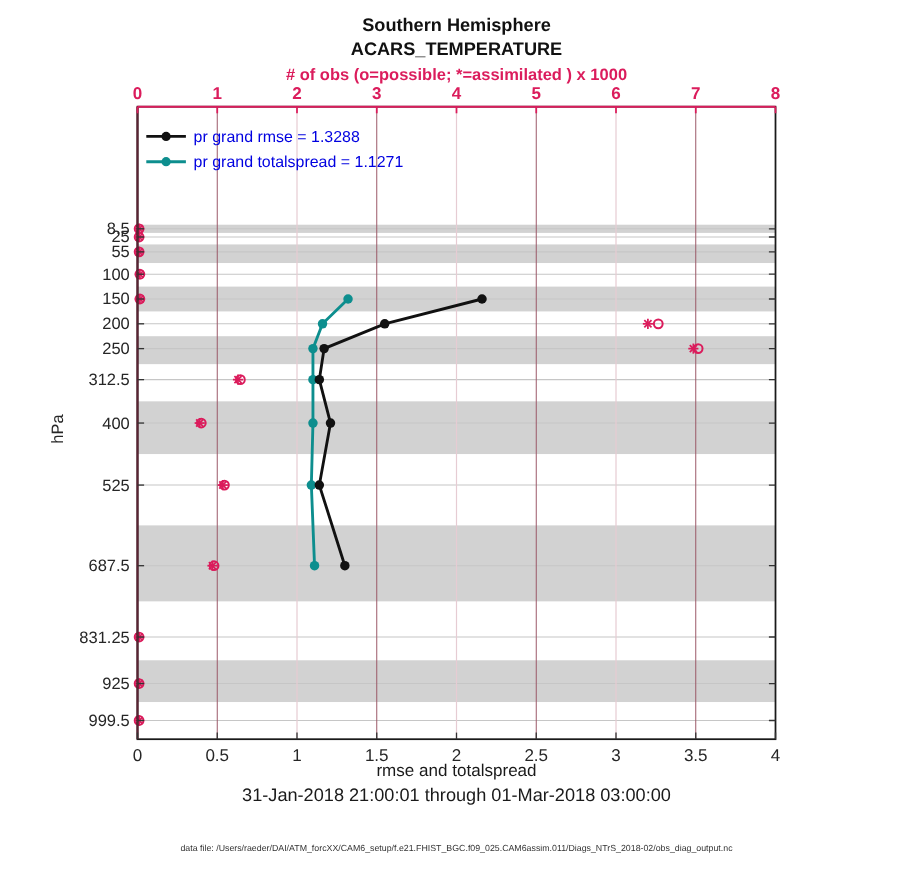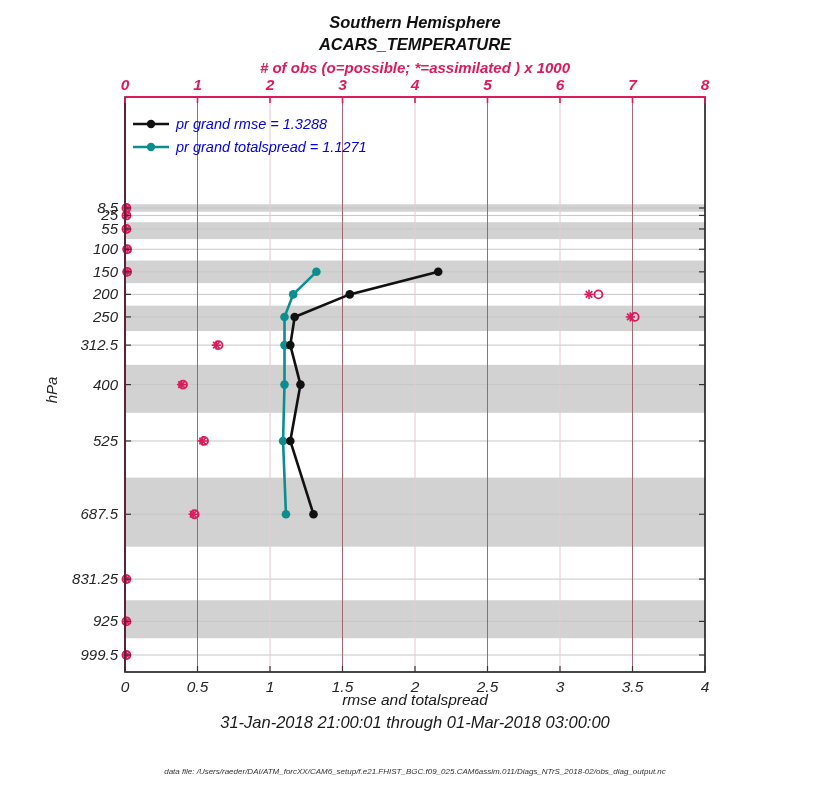--- a/index.html
+++ b/index.html
@@ -1,17 +1,17 @@
 <!DOCTYPE html>
 <html><head>
 <meta charset="utf-8">
 <style>
   html,body{margin:0;padding:0;background:#ffffff;}
   #figure{position:relative;width:715px;height:800px;background:#ffffff;
-          font-family:"Liberation Sans", sans-serif;overflow:hidden;font-style:italic;}
+          font-family:"Liberation Sans", sans-serif;overflow:hidden;}
   svg{display:block;}
   text{font-family:"Liberation Sans", sans-serif;}
   .t-title{font-size:16.5px;font-weight:bold;fill:#111111;}
   .t-toplabel{font-size:15px;font-weight:bold;}
   .t-xlabel{font-size:15.5px;fill:#1a1a1a;}
   .t-span{font-size:16.5px;fill:#1a1a1a;}
   .t-footer{font-size:8px;fill:#333333;}
   .t-legend{font-size:14.5px;}
   .t-ylabel{font-size:15px;fill:#262626;}
 </style>

